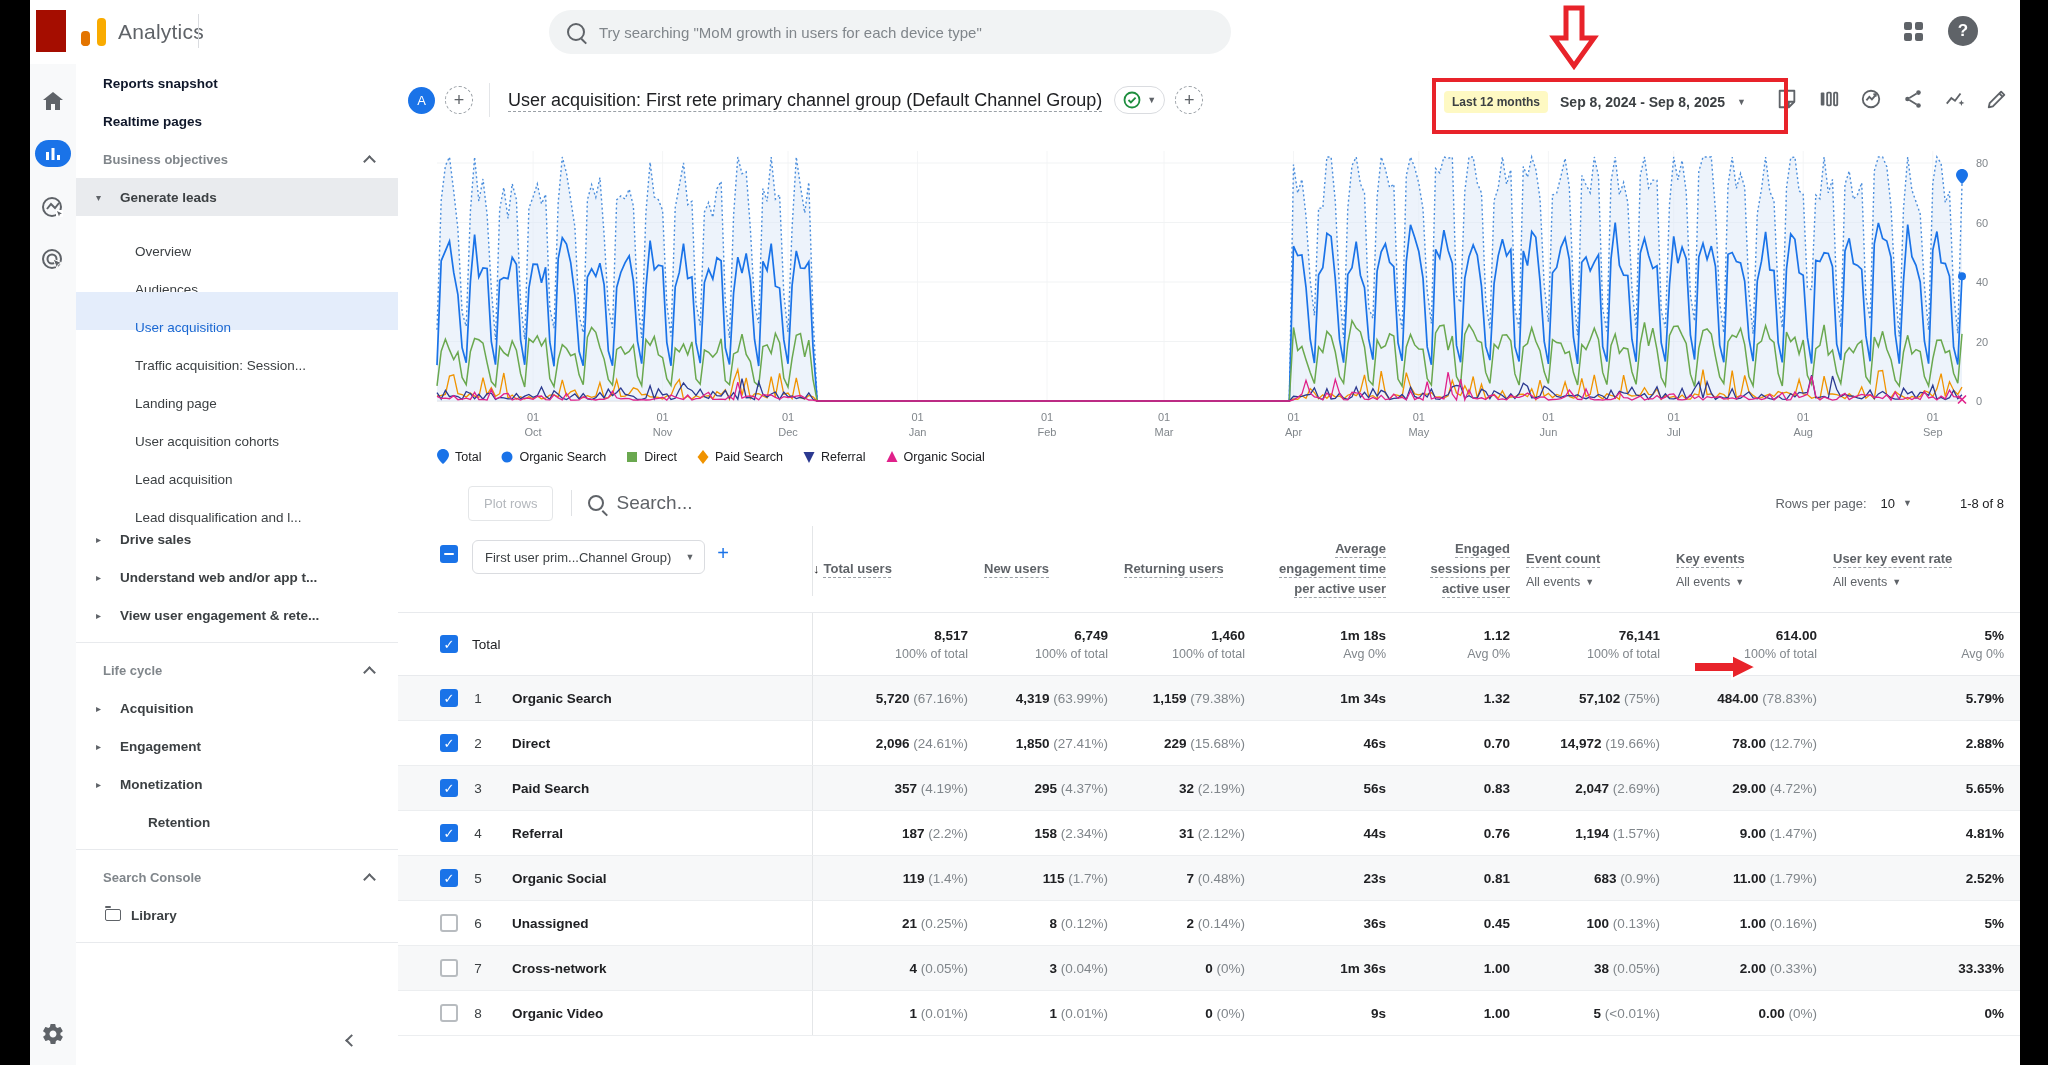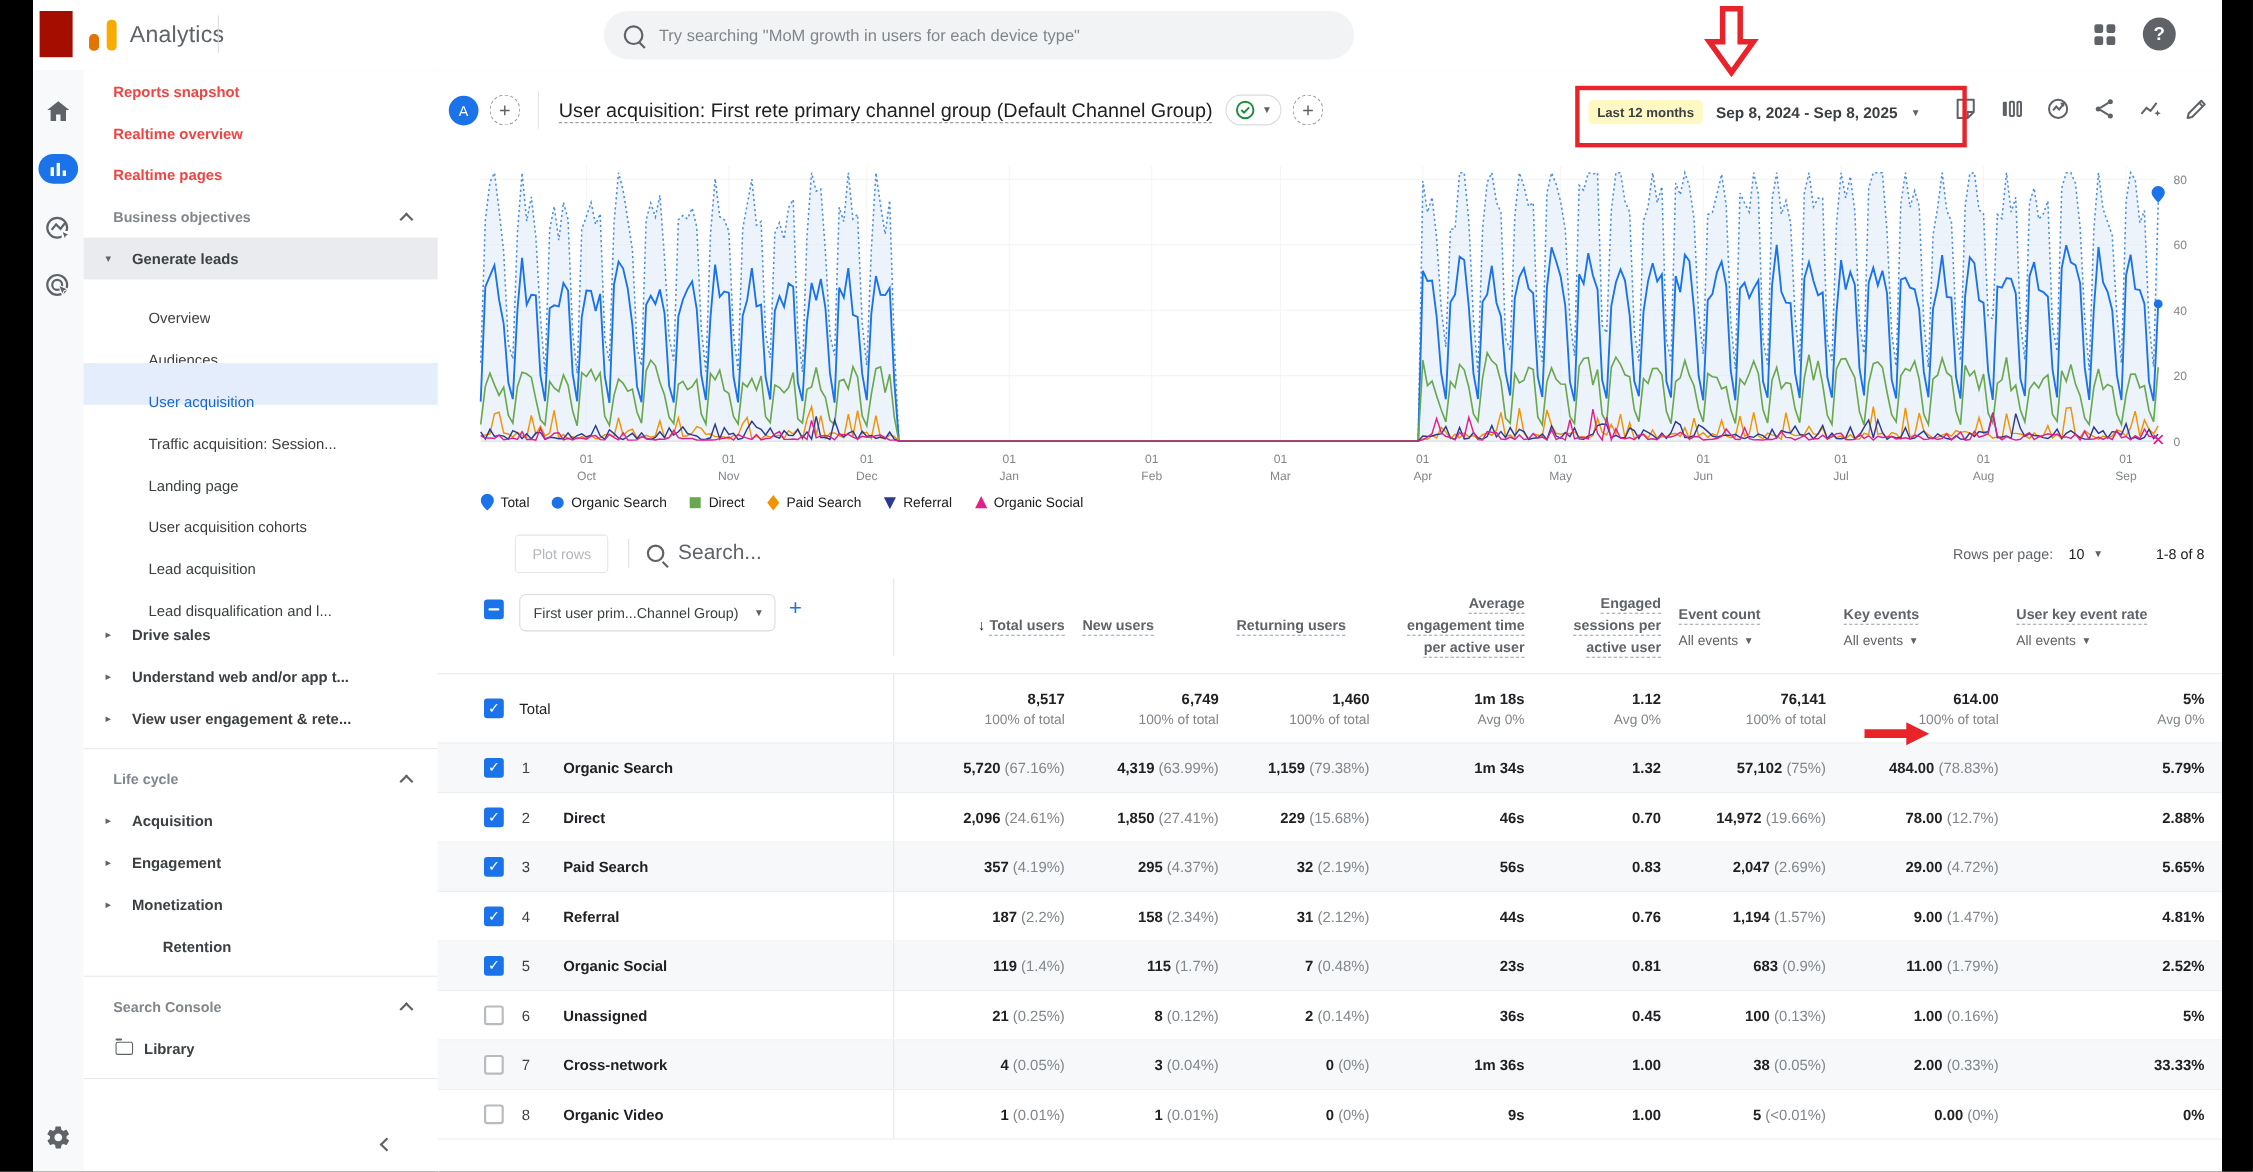--- a/index.html
+++ b/index.html
@@ -23,21 +23,21 @@
   
   .rail{position:absolute;left:0;top:64px;bottom:0;width:46px;background:#f8f9fa;}
   .rail .ric{position:absolute;left:8px;width:30px;height:30px;display:flex;align-items:center;justify-content:center;color:#5f6368;}
   .rail .active-pill{left:5px;width:36px;height:27px;background:#1a73e8;border-radius:14px;}
   .rail svg{display:block;}
   .gear{position:absolute;left:10px;bottom:18px;width:26px;height:26px;display:flex;align-items:center;justify-content:center;}
   
   .nav{position:absolute;left:46px;top:64px;bottom:0;width:322px;background:#fff;border-right:1px solid #eceef0;}
   .nav-item{height:38px;display:flex;align-items:center;font-size:13.5px;color:#3c4043;cursor:pointer;position:relative;}
   .nav-item .lbl{white-space:nowrap;overflow:hidden;text-overflow:ellipsis;}
-  .nav-link .lbl{margin-left:27px;font-weight:600;color:#ef4444;}
+  .nav-link .lbl{margin-left:27px;font-weight:600;color:#0f172a;}
   .nav-section{color:#80868b;font-size:13px;}
   .nav-section .lbl{margin-left:27px;font-weight:600;color:#80868b;}
   .nav-exp{background:#e9ebee;}
   .nav-exp .arr{margin-left:20px;width:14px;color:#5f6368;font-size:10px;}
   .nav-exp .lbl{margin-left:10px;font-weight:600;}
   .nav-col .arr{margin-left:20px;width:14px;color:#5f6368;font-size:10px;}
   .nav-col .lbl{margin-left:10px;font-weight:600;}
   .nav-child .lbl{margin-left:59px;font-weight:400;margin-top:32px;}
   .nav-plain .lbl{margin-left:72px;font-weight:600;}
   .nav-active{background:#e4edfb;}
@@ -85,21 +85,21 @@
   .trow{display:flex;align-items:stretch;}
   .cb-col{flex:0 0 60px;display:flex;align-items:center;justify-content:flex-end;}
   .cb{width:18px;height:18px;border-radius:3px;box-sizing:border-box;display:flex;align-items:center;justify-content:center;}
   .cb-on{background:#1a73e8;color:#fff;font-size:13px;font-weight:bold;}
   .cb-off{border:2px solid #b8bcc0;background:#fff;}
   .cb-ind{background:#1a73e8;}
   .cb-ind::after{content:"";width:10px;height:2.5px;background:#fff;border-radius:1px;}
   .num-col{flex:0 0 40px;display:flex;align-items:center;justify-content:center;color:#3c4043;}
   .name-col{flex:1 1 auto;display:flex;align-items:center;padding-left:14px;font-weight:600;min-width:0;}
   .val-col{flex:0 0 auto;display:flex;flex-direction:column;justify-content:center;align-items:flex-end;padding-right:16px;box-sizing:border-box;}
-  .val-col.sep{border-left:1px solid #e4e6e8;align-items:flex-end;}
+  .val-col.sep{border-left:1px solid #e4e6e8;}
   .vmain{font-weight:600;white-space:nowrap;}
   .vmain .pct{color:#80868b;font-weight:400;}
   .vsub{color:#80868b;font-size:12.5px;margin-top:4px;}
   .hdr-row{height:86px;align-items:flex-start;}
   .hdr-row .cb-col{height:56px;}
   .dim-box{margin-top:14px;margin-left:14px;border:1px solid #dadce0;border-radius:6px;height:32px;display:flex;align-items:center;padding:0 10px 0 12px;font-size:13px;color:#3c4043;gap:14px;}
   .plus-blue{color:#1a73e8;font-size:20px;margin-left:12px;margin-top:16px;font-weight:400;}
   .dim-area{flex:1 1 auto;display:flex;align-items:flex-start;min-width:0;}
   .colhead{padding-top:16px;align-items:flex-start;height:70px;}
   .col-lbl{font-size:13px;color:#5f6368;font-weight:600;text-align:right;line-height:20px;}
@@ -169,23 +169,20 @@
     <div class="gear">
       <svg width="24" height="24" viewBox="0 0 24 24">
           <path fill="#5f6368" d="M19.4 13c0-.3.1-.6.1-1s0-.7-.1-1l2.1-1.6c.2-.2.3-.5.1-.7l-2-3.4c-.1-.2-.4-.3-.6-.2l-2.5 1c-.5-.4-1.1-.7-1.7-1l-.4-2.6c0-.3-.2-.5-.5-.5h-4c-.3 0-.5.2-.5.5l-.4 2.6c-.6.3-1.2.6-1.7 1l-2.5-1c-.2-.1-.5 0-.6.2l-2 3.4c-.1.2-.1.5.1.7L4.5 11c0 .3-.1.6-.1 1s0 .7.1 1l-2.1 1.6c-.2.2-.3.5-.1.7l2 3.4c.1.2.4.3.6.2l2.5-1c.5.4 1.1.7 1.7 1l.4 2.6c0 .3.2.5.5.5h4c.3 0 .5-.2.5-.5l.4-2.6c.6-.3 1.2-.6 1.7-1l2.5 1c.2.1.5 0 .6-.2l2-3.4c.1-.2.1-.5-.1-.7L19.4 13zM12 15.5c-1.9 0-3.5-1.6-3.5-3.5s1.6-3.5 3.5-3.5 3.5 1.6 3.5 3.5-1.6 3.5-3.5 3.5z"></path>
         </svg>
     </div>
   </div>
 
   <div class="nav" id="nav">
     <div class="nav-item nav-link">
         <span class="lbl">Reports snapshot</span>
-      </div>
-      <div class="nav-item nav-link">
-        <span class="lbl">Realtime overview</span>
       </div>
       <div class="nav-item nav-link">
         <span class="lbl">Realtime pages</span>
       </div>
       <div class="nav-collapse">
         <div class="chev chev-left"></div>
       </div>
   <div class="nav-item nav-section">
         <span class="lbl">Business objectives</span>
         <div class="chev chev-up"></div>

